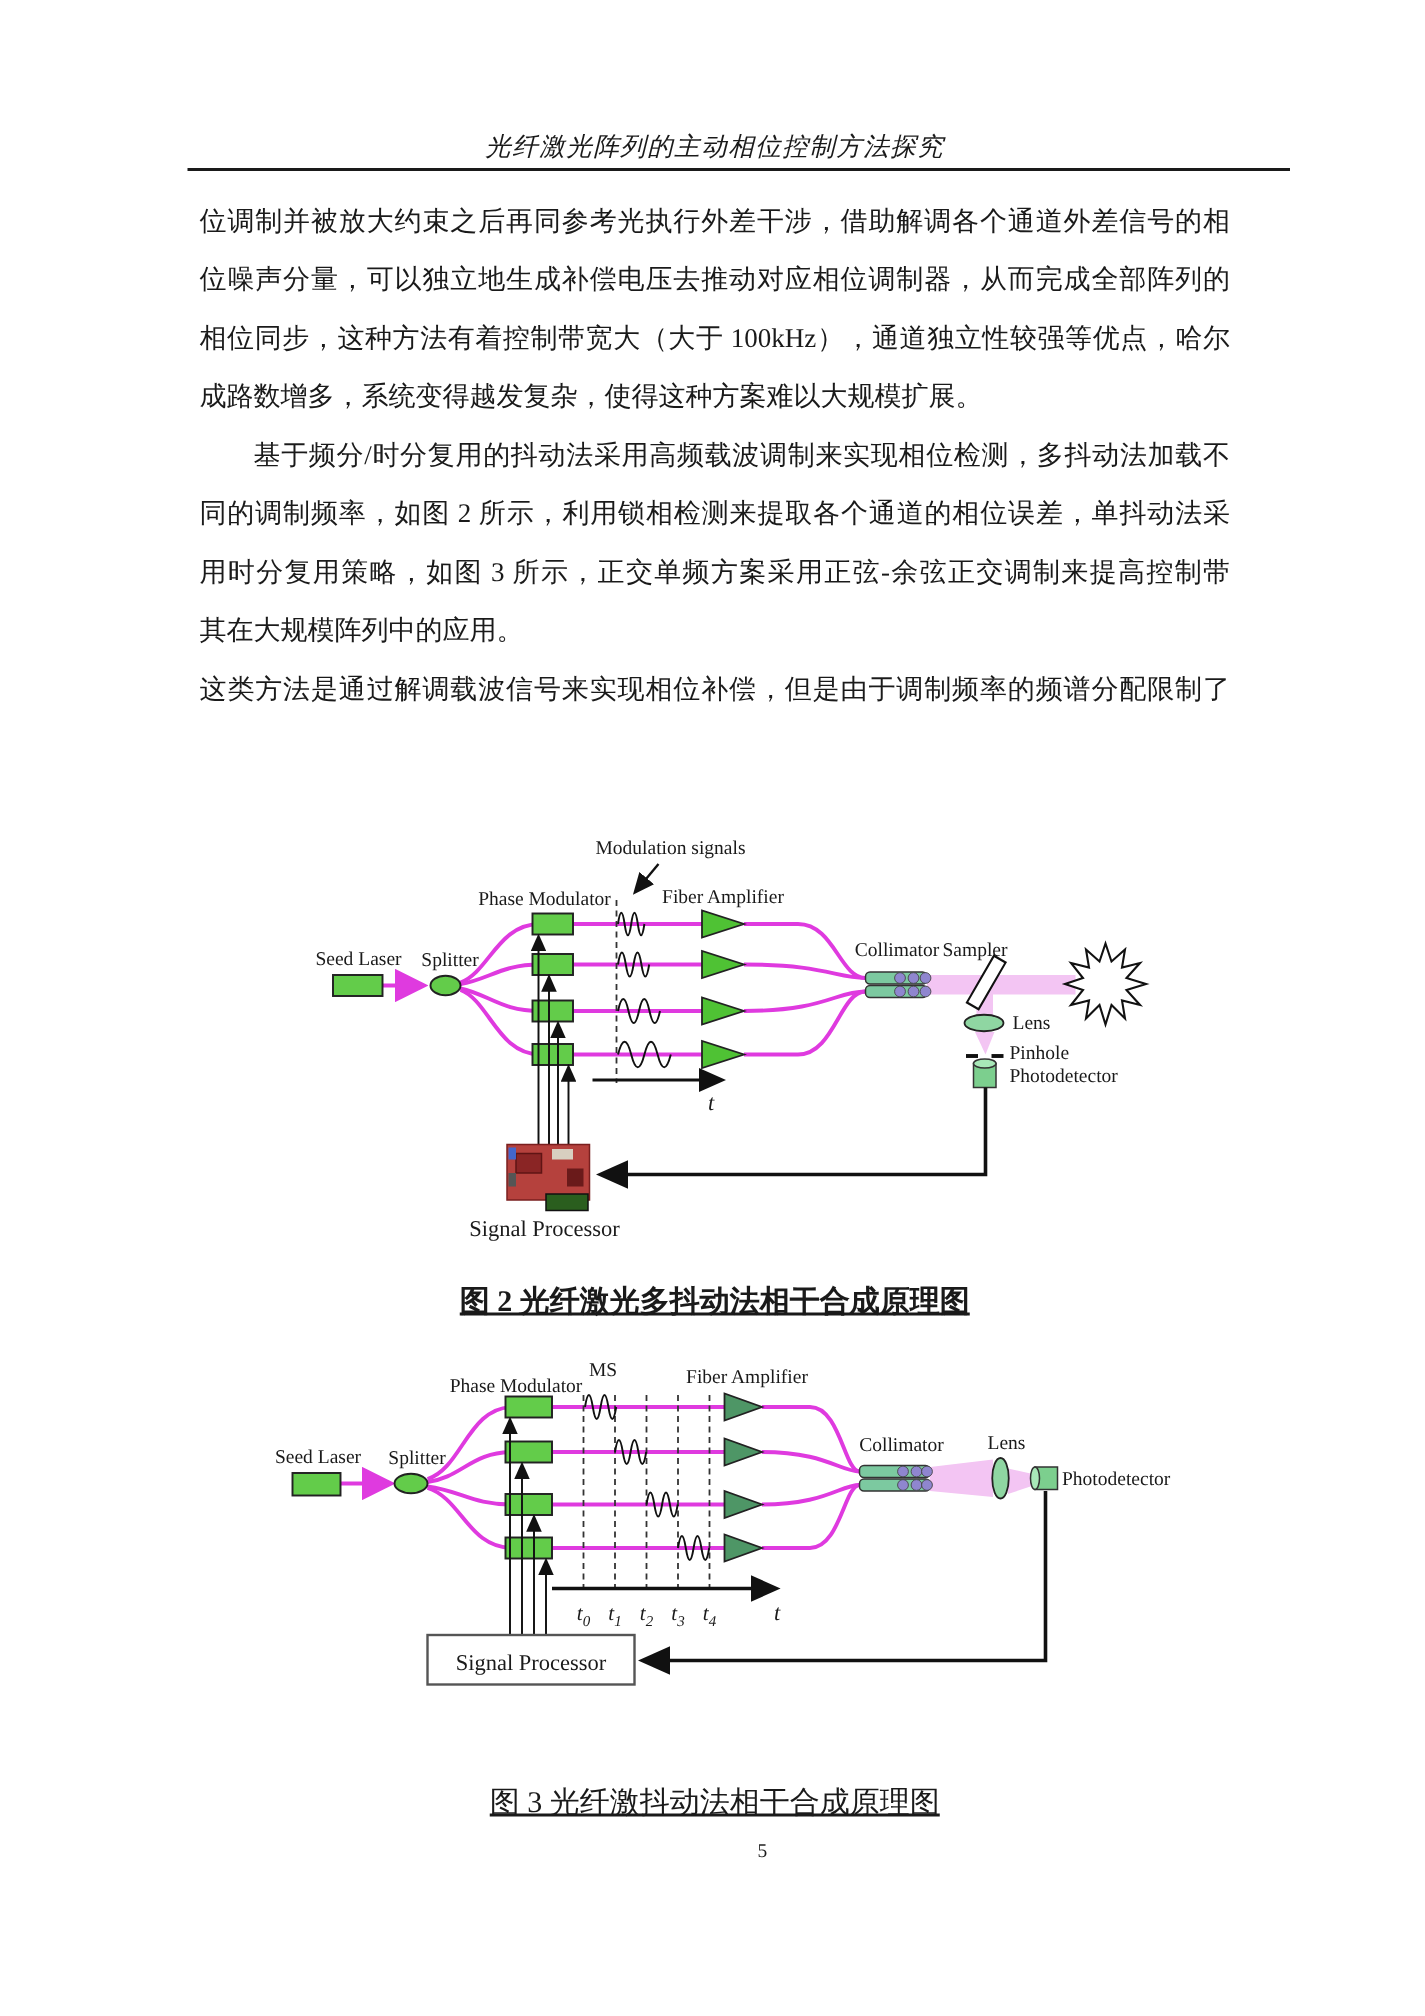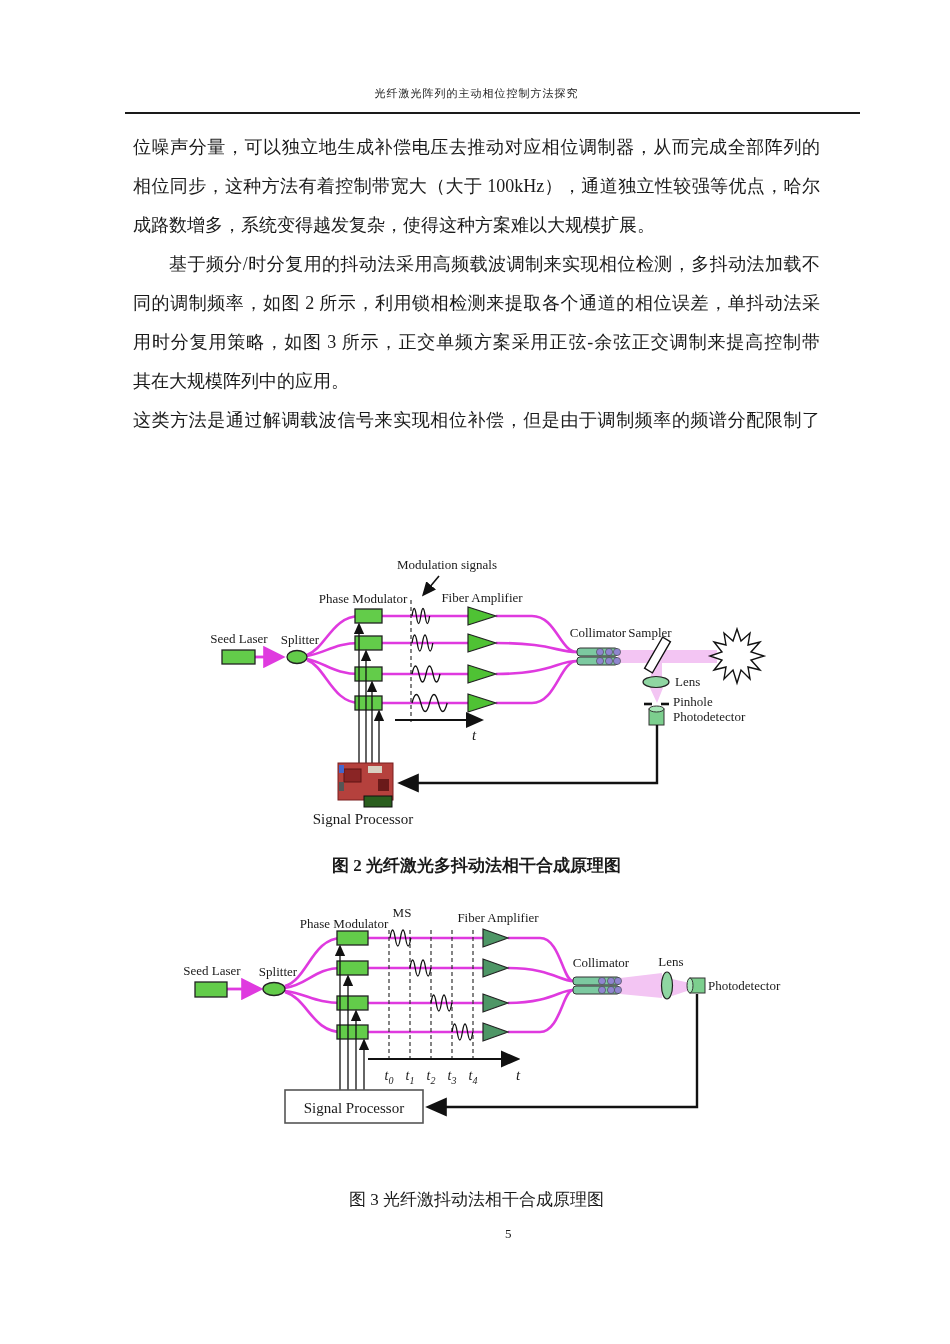--- a/index.html
+++ b/index.html
@@ -1,45 +1,46 @@
 <!DOCTYPE html>
 <html><head>
 <meta charset="utf-8">
 <style>
   html,body{margin:0;padding:0;background:#888;}
   #page{position:relative;width:950px;height:1344px;background:#ffffff;margin:0 auto;
         font-family:"Liberation Serif","DejaVu Serif",serif;color:#1a1a1a;overflow:hidden;}
   #doc-title{position:absolute;left:133px;top:86px;width:687px;text-align:center;
-             font-size:11px;letter-spacing:1px;}
+             font-size:17px;letter-spacing:1px;font-style:italic;}
   #title-rule{position:absolute;left:125px;top:112px;width:735px;border-top:2px solid #1a1a1a;height:0;}
   #body-text{position:absolute;left:133px;top:128px;width:687px;font-size:18px;}
   .bline{height:39px;line-height:39px;white-space:nowrap;}
   .bline.just{white-space:normal;text-align:justify;text-align-last:justify;overflow:hidden;}
   .indent2{text-indent:2em;}
   .heading{height:39px;line-height:39px;padding-left:2em;}
   sup.ref{font-size:11px;vertical-align:super;line-height:0;}
   .figure{position:absolute;text-align:right;}
-  .fig-caption{position:absolute;left:133px;width:687px;text-align:center;font-size:17px;}
+  .fig-caption{position:absolute;left:133px;width:687px;text-align:center;font-size:20px;text-decoration:underline;}
   #fig2-caption{top:854px;font-weight:bold;}
   #fig3-caption{top:1144px;margin-top:44px;}
   #page-number{position:absolute;left:505px;top:1226px;font-size:13px;}
   svg text{font-family:"Liberation Serif","DejaVu Serif",serif;fill:#1a1a1a;font-size:13px;}
   svg text.big{font-size:15px;}
   svg text.ital{font-style:italic;font-size:15px;}
   svg text.tick{font-style:italic;font-size:14px;}
 </style>
 </head>
 <body>
 
 <div id="page">
 
   <div id="doc-title">光纤激光阵列的主动相位控制方法探究</div>
   <div id="title-rule"></div>
 
   <div id="body-text">
+    <div class="bline just">位调制并被放大约束之后再同参考光执行外差干涉，借助解调各个通道外差信号的相</div>
     <div class="bline just">位噪声分量，可以独立地生成补偿电压去推动对应相位调制器，从而完成全部阵列的</div>
     <div class="bline just">相位同步，这种方法有着控制带宽大（大于 100kHz），通道独立性较强等优点，哈尔</div>
     <div class="bline">成路数增多，系统变得越发复杂，使得这种方案难以大规模扩展。</div>
     <div class="bline just indent2">基于频分/时分复用的抖动法采用高频载波调制来实现相位检测，多抖动法加载不</div>
     <div class="bline just">同的调制频率，如图 2 所示，利用锁相检测来提取各个通道的相位误差，单抖动法采</div>
     <div class="bline just">用时分复用策略，如图 3 所示，正交单频方案采用正弦-余弦正交调制来提高控制带宽，</div>
     <div class="bline">其在大规模阵列中的应用。</div>
     <div class="bline just">这类方法是通过解调载波信号来实现相位补偿，但是由于调制频率的频谱分配限制了</div>
   </div>
 

